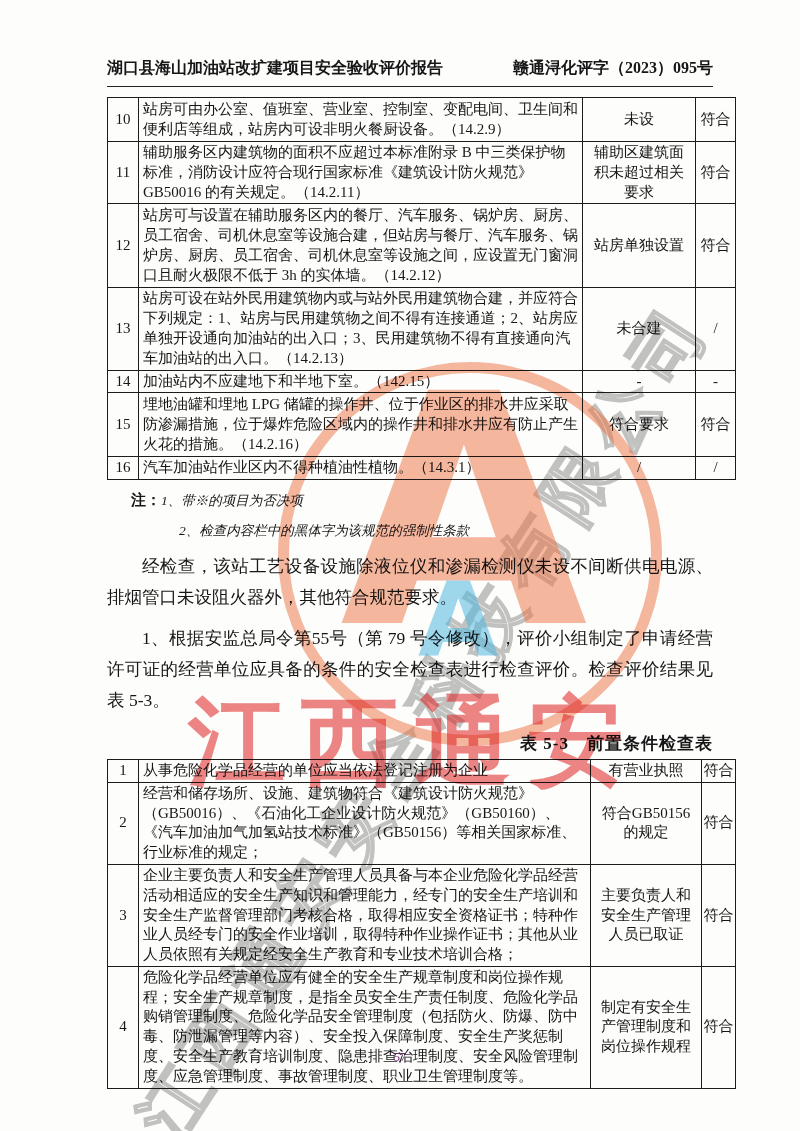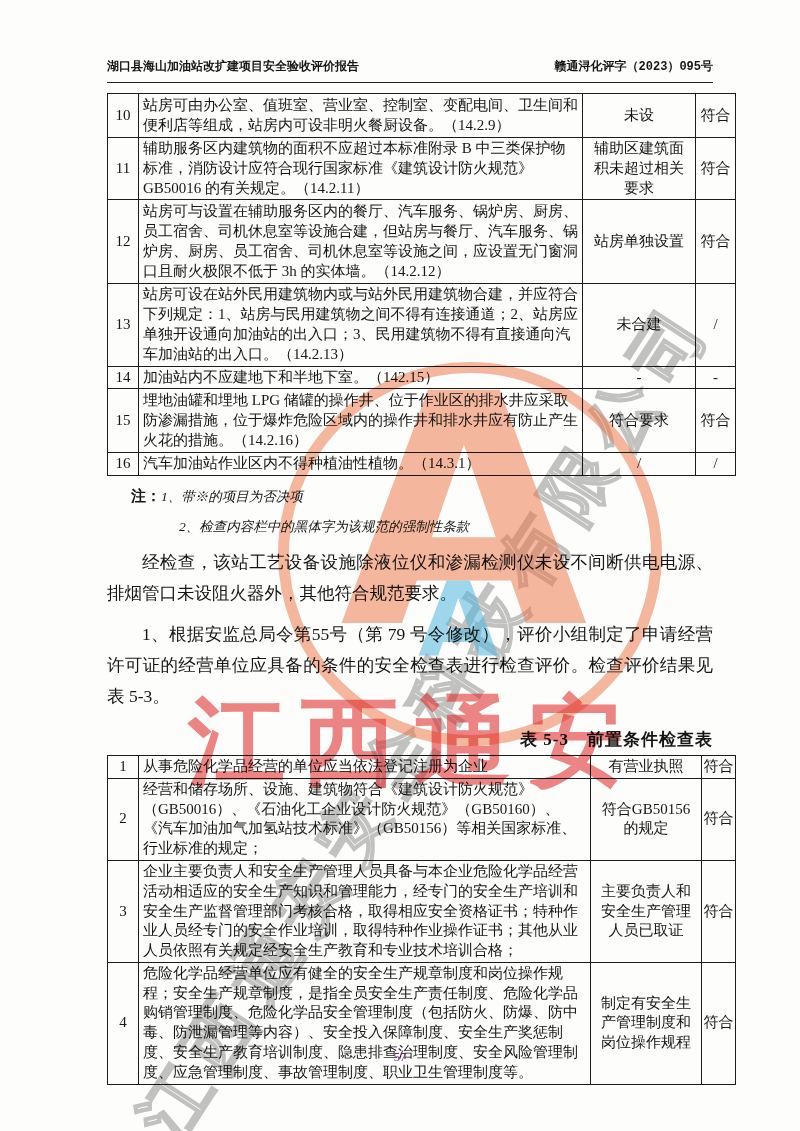--- a/index.html
+++ b/index.html
@@ -10,24 +10,24 @@
     margin:0 auto;
     background:#fdfdfc;
     overflow:hidden;
     font-family:"Liberation Serif","DejaVu Serif",serif;
     color:#161616;
   }
   .content{position:absolute;left:107px;top:58px;width:606px;}
   
   .pg-header{
     display:flex;justify-content:space-between;align-items:flex-end;
-    font-size:12px;font-weight:bold;
+    font-size:16px;font-weight:bold;
     padding-bottom:7px;border-bottom:1.6px solid #222;gap:27px;
   }
-  .pg-header .hdr-right{font-weight:bold;font-family:Liberation Mono, monospace;}
+  .pg-header .hdr-right{font-weight:bold;}
   
   table{border-collapse:collapse;width:606px;table-layout:fixed;}
   td,th{
     border:1.4px solid #1c1c1c;
     font-size:15px;line-height:1.32;
     padding:1px 4px;vertical-align:middle;
     overflow:hidden;
   }
   .col-no{width:30px;text-align:center;padding:1px 0;}
   .col-content{width:435px;text-align:left;}

